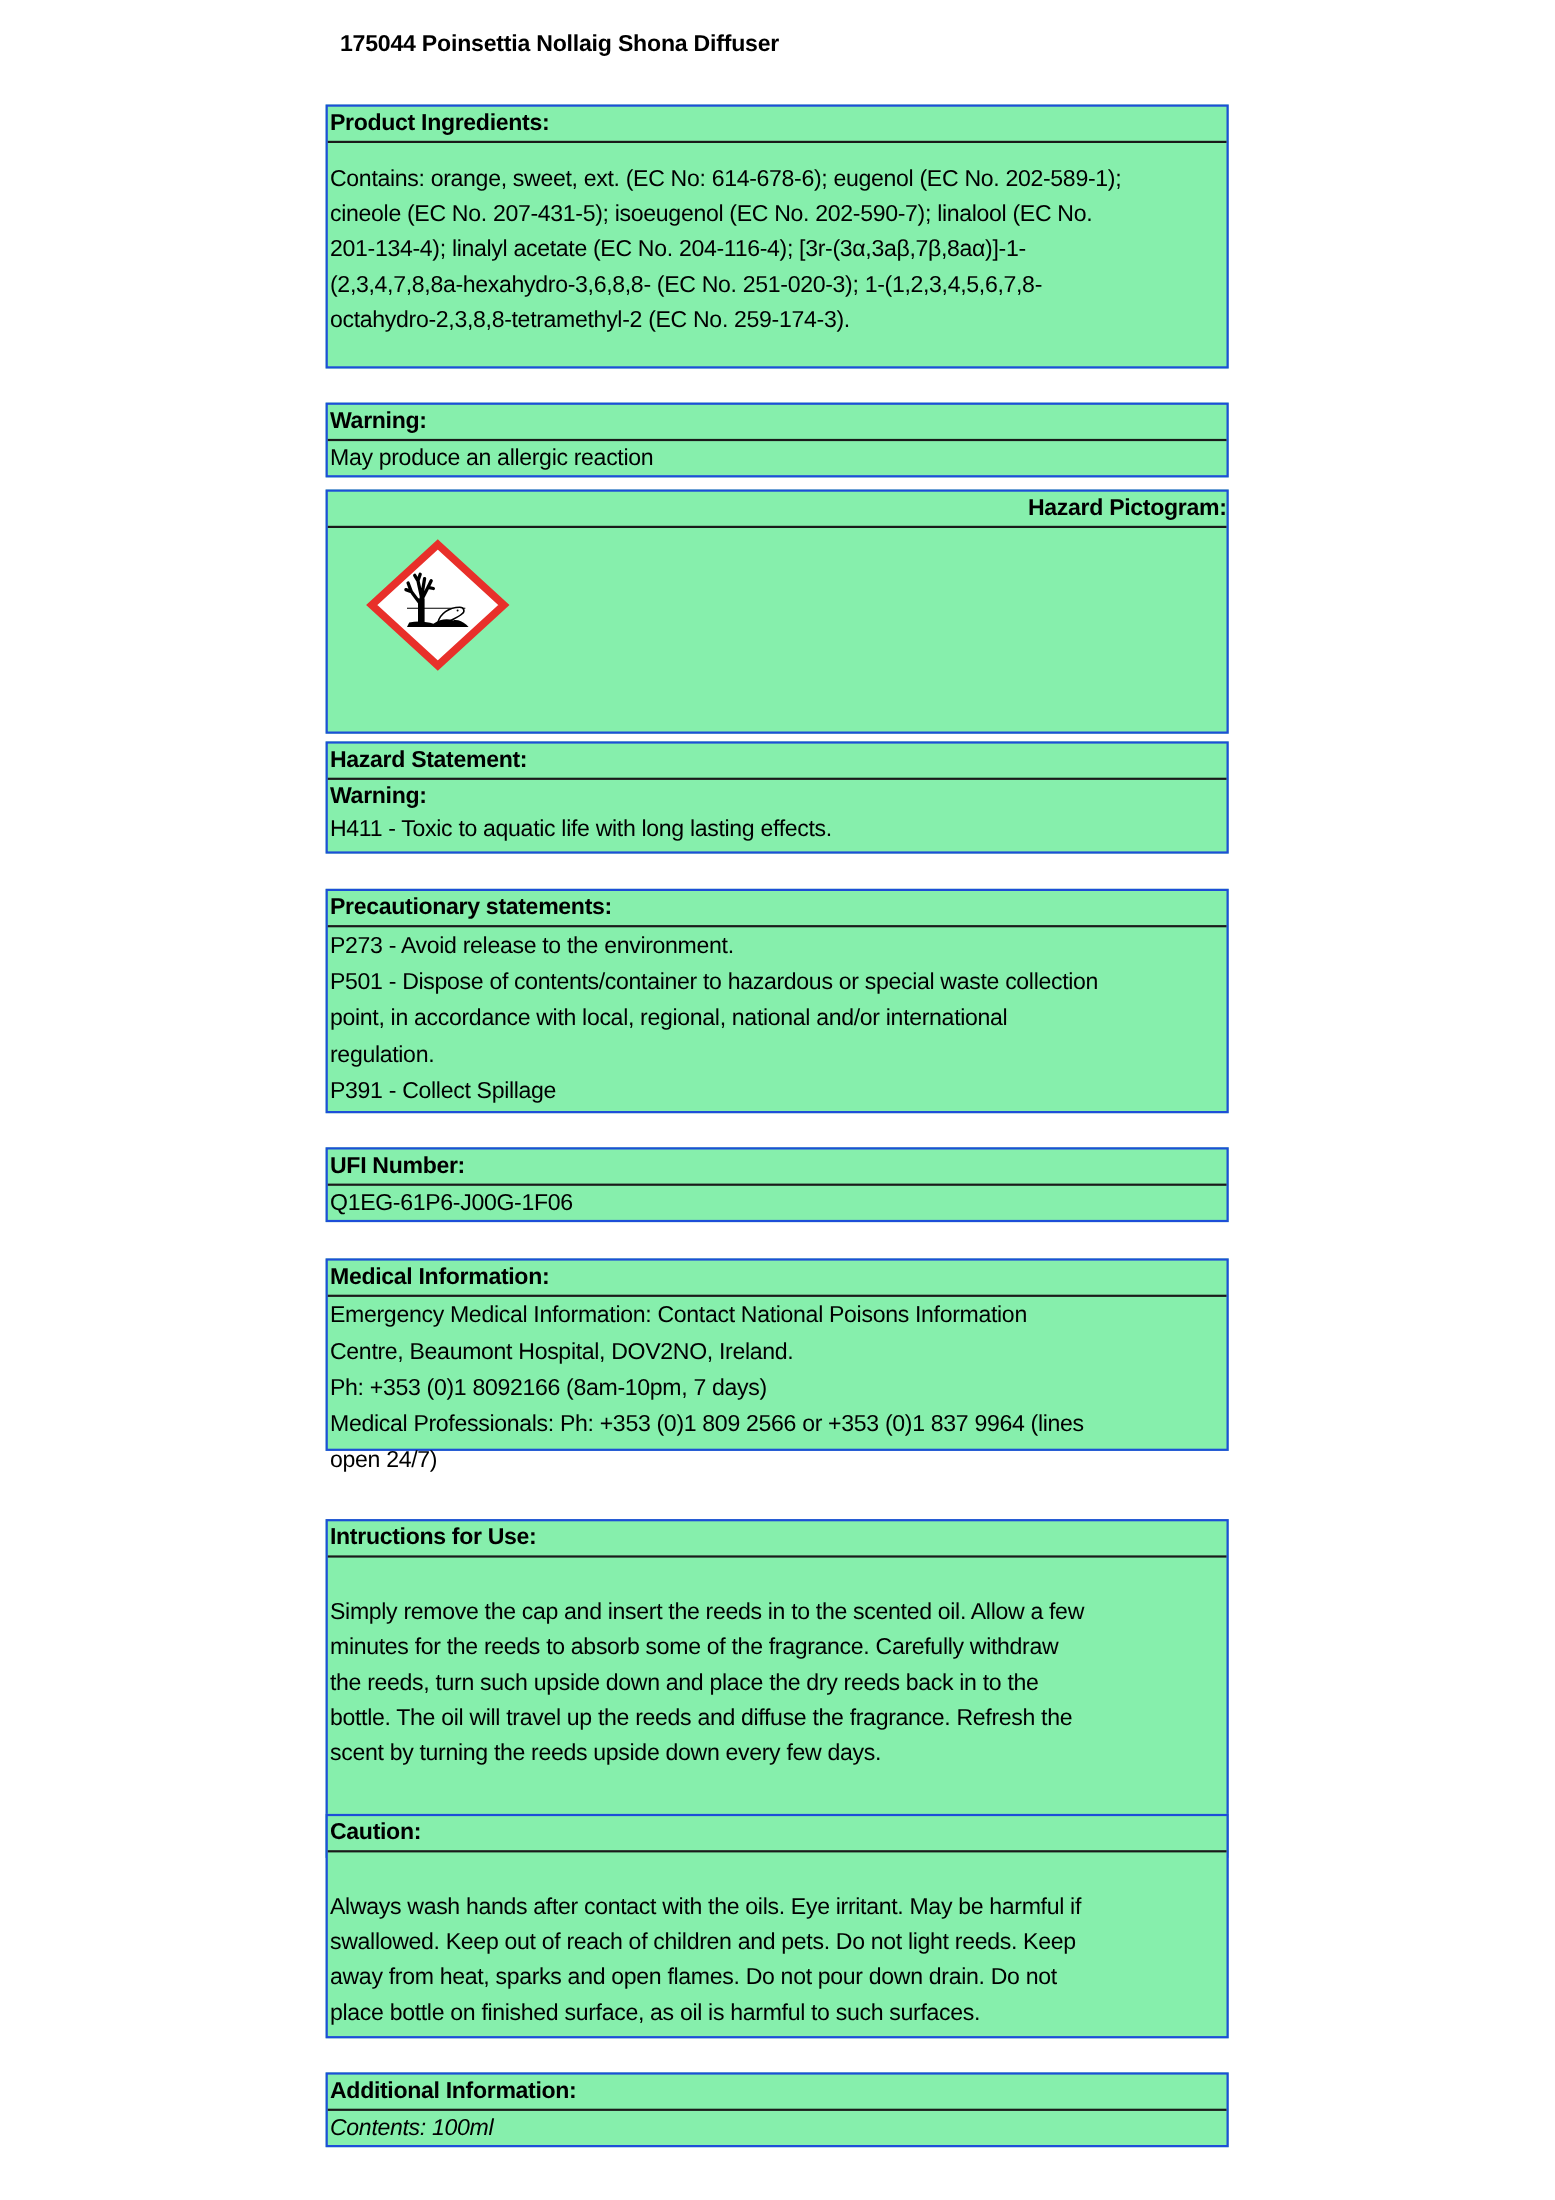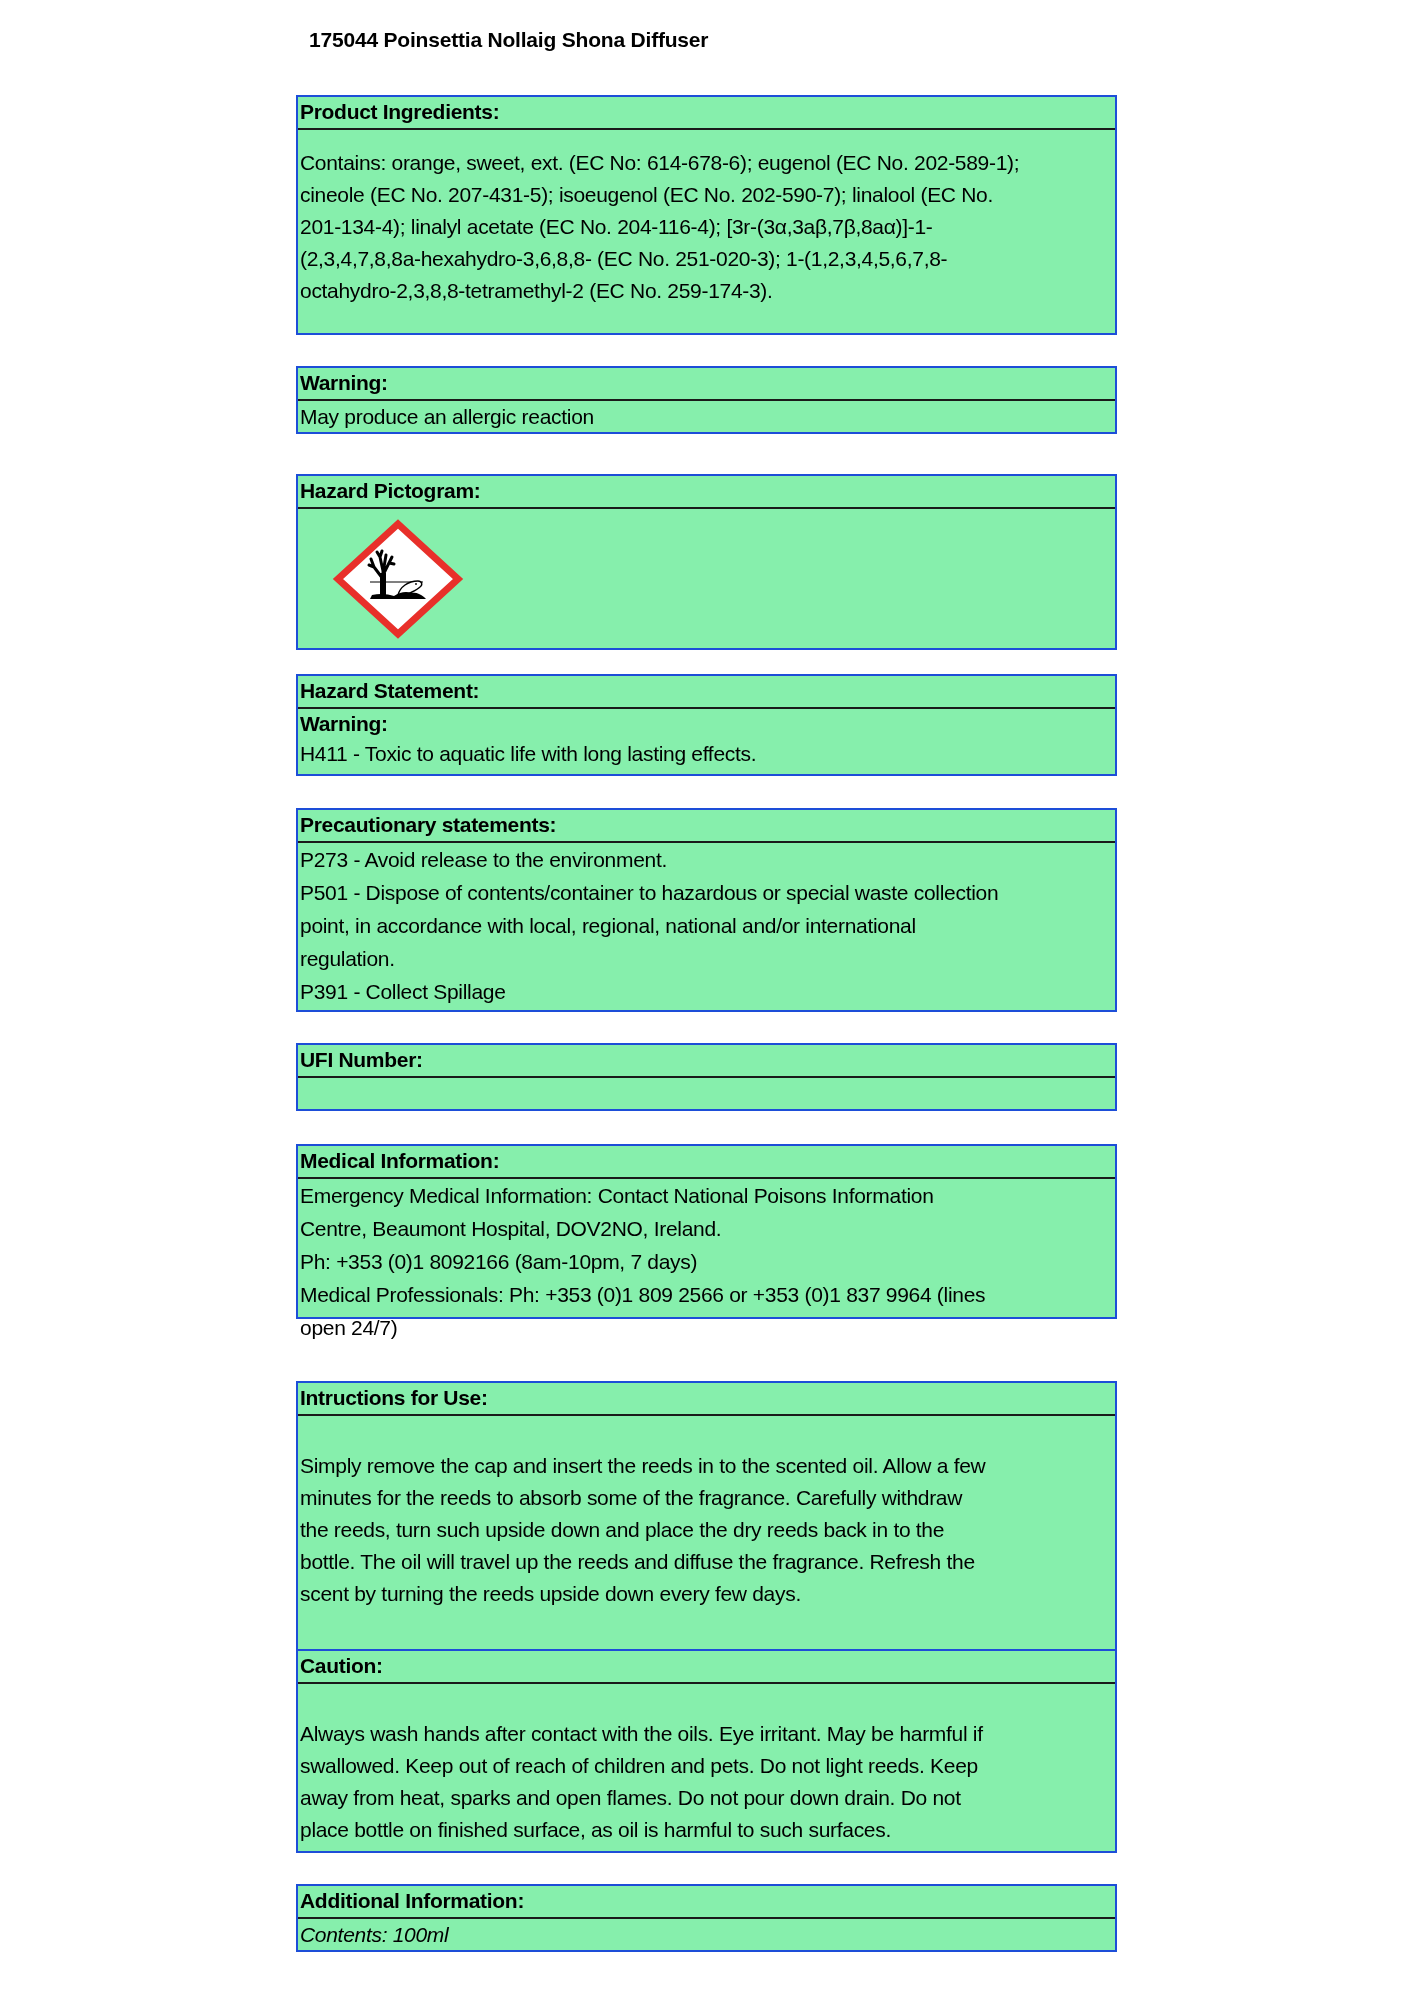--- a/index.html
+++ b/index.html
@@ -71,21 +71,21 @@
     <p>(2,3,4,7,8,8a-hexahydro-3,6,8,8- (EC No. 251-020-3); 1-(1,2,3,4,5,6,7,8-</p>
     <p>octahydro-2,3,8,8-tetramethyl-2 (EC No. 259-174-3).</p>
   </div>
 </div>
 
 <div class="section" style="top:366px; height:68px;">
   <div class="head">Warning:</div>
   <div class="body" style="line-height:31px;">May produce an allergic reaction</div>
 </div>
 
-<div class="section" style="top:474px; height:176px;">
+<div class="section" style="top:445px; height:222px;text-align:right;">
   <div class="head">Hazard Pictogram:</div>
   <div class="body" style="position:relative; height:138px;">
     <svg class="pictogram" viewBox="0 0 140 120" width="140" height="120">
 
       <polygon points="70,5 130,60 70,115 10,60" fill="#ffffff" stroke="#e8302a" stroke-width="7" stroke-linejoin="miter"></polygon>
 
       <path d="M55,76 L55,52 M55,60 L46,48 M46,48 L43,40 M46,48 L41,46 M55,56 L61,44 M61,44 L64,38 M61,44 L66,45 M55,52 L52,38 M52,38 L49,33 M52,38 L54,32 M55,54 L58,36" stroke="#000" stroke-width="3" fill="none" stroke-linecap="round"></path>
       <rect x="52" y="54" width="6" height="22" fill="#000"></rect>
 
       <line x1="42" y1="63" x2="95" y2="63" stroke="#000" stroke-width="1"></line>
@@ -112,20 +112,21 @@
     <p>P273 - Avoid release to the environment.</p>
     <p>P501 - Dispose of contents/container to hazardous or special waste collection</p>
     <p>point, in accordance with local, regional, national and/or international</p>
     <p>regulation.</p>
     <p>P391 - Collect Spillage</p>
   </div>
 </div>
 
 <div class="section" style="top:1043px; height:68px;">
   <div class="head">UFI Number:</div>
+  <div class="body" style="line-height:31px;">Q1EG-61P6-J00G-1F06</div>
 </div>
 
 <div class="section" style="top:1144px; height:175px;">
   <div class="head">Medical Information:</div>
   <div class="body" style="line-height:33px;">
     <p>Emergency Medical Information: Contact National Poisons Information</p>
     <p>Centre, Beaumont Hospital, DOV2NO, Ireland.</p>
     <p>Ph: +353 (0)1 8092166 (8am-10pm, 7 days)</p>
     <p>Medical Professionals: Ph: +353 (0)1 809 2566 or +353 (0)1 837 9964 (lines</p>
     <p>open 24/7)</p>

